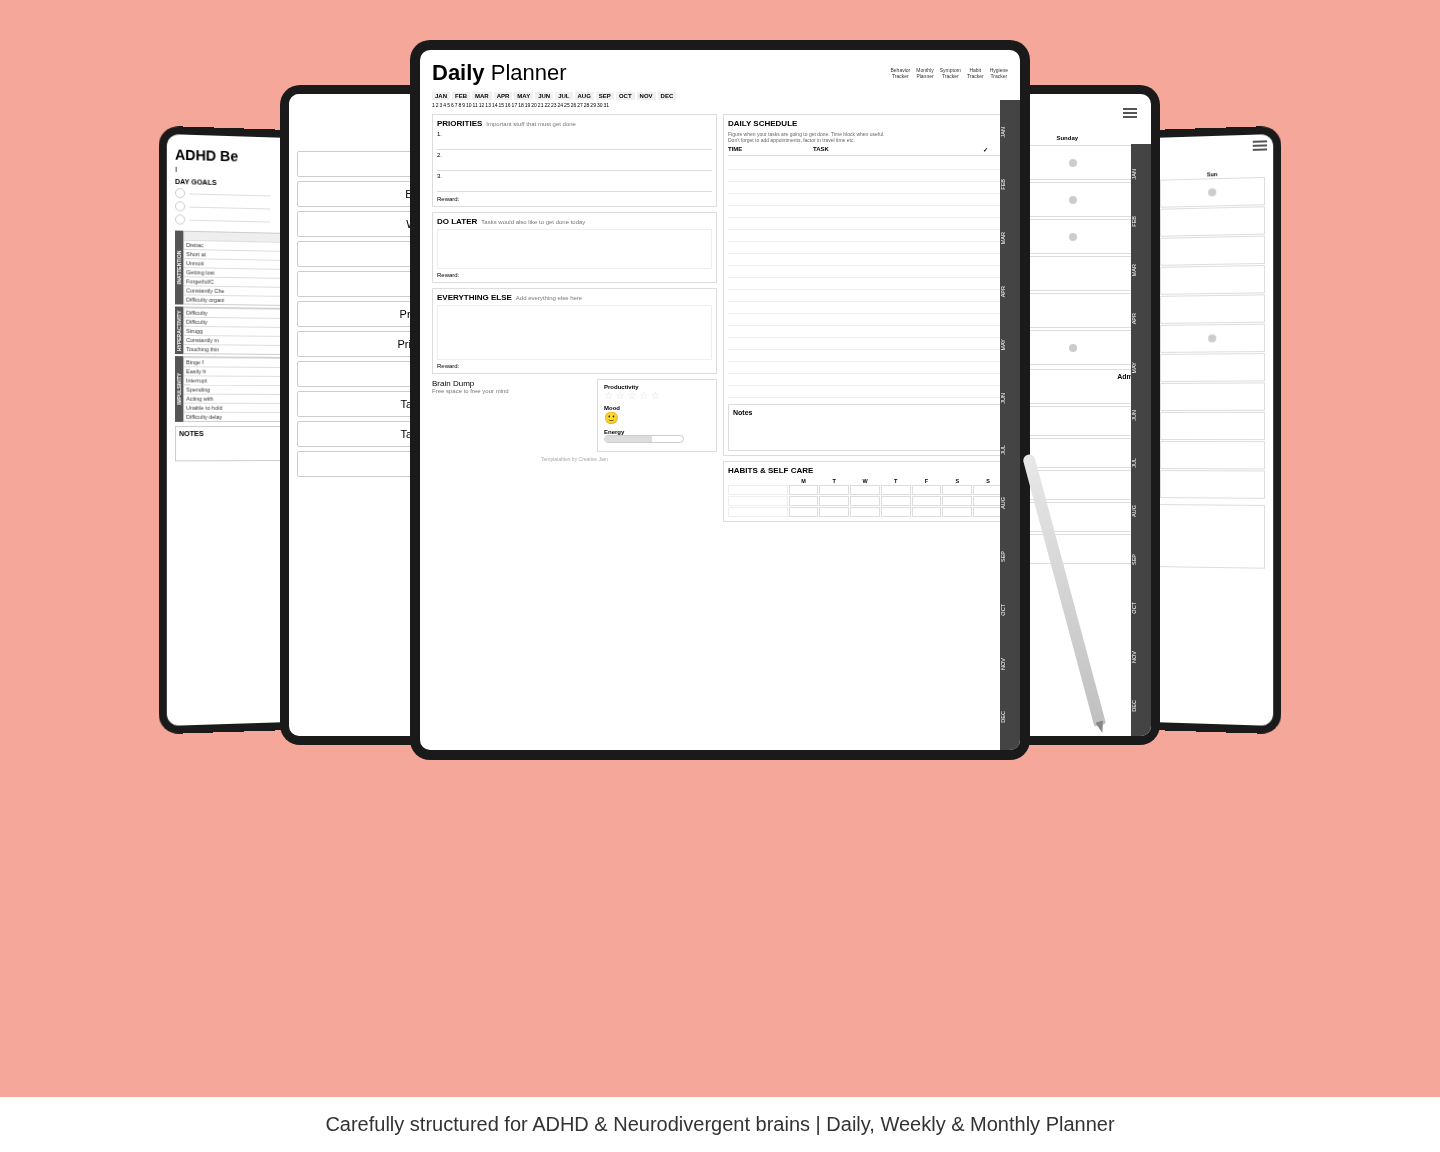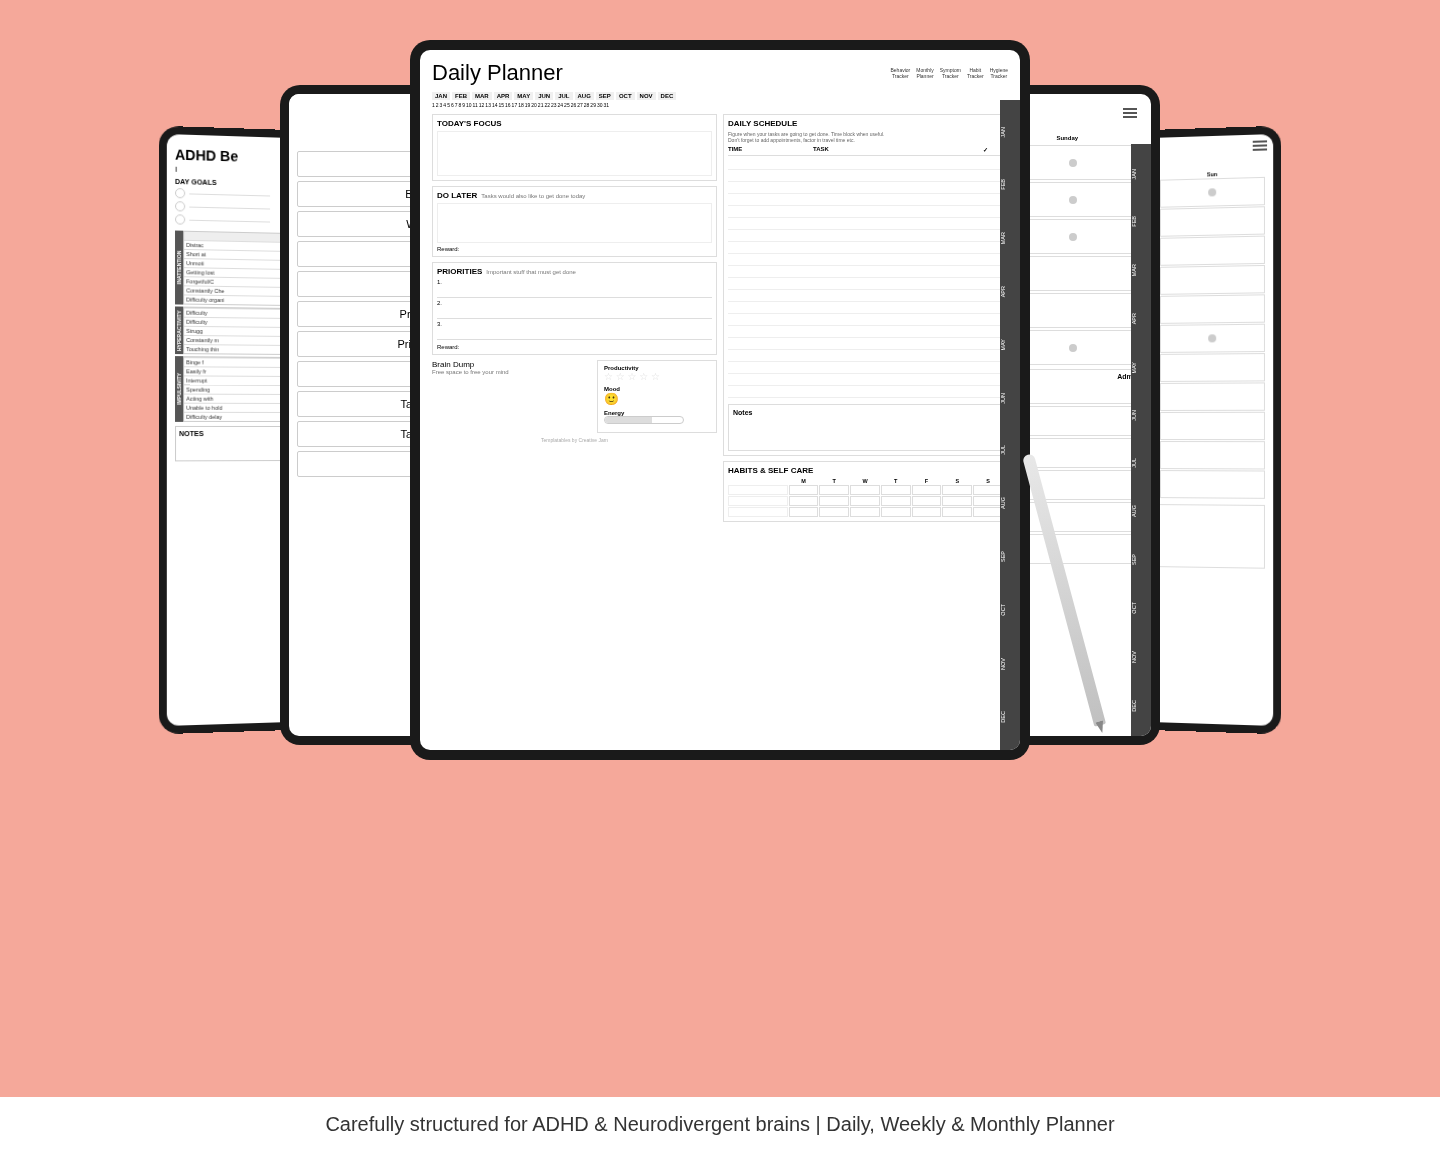--- a/index.html
+++ b/index.html
@@ -245,21 +245,21 @@
       display: flex;
       justify-content: space-between;
       align-items: center;
       margin-bottom: 6px;
     }
     .planner-title {
       font-size: 22px;
       font-weight: 400;
     }
     .planner-title strong {
-      font-weight: 400;
+      font-weight: 700;
     }
     .planner-nav {
       display: flex;
       gap: 6px;
       font-size: 6px;
       color: #333;
     }
     .nav-btn {
       text-align: center;
       font-size: 5px;
@@ -627,48 +627,52 @@
             <span>28</span>
             <span>29</span>
             <span>30</span>
             <span>31</span>
           </div>
 
           <div class="planner-body">
 
             <div class="planner-left">
 
-              <div class="section-box">
-                <div class="section-title">TODAY'S FOCUS</div>
-                <div class="tall-box" style="height:45px;"></div>
-              </div>
-
-              <div class="section-box">
-                <div style="display:flex; align-items:center; gap:4px; margin-bottom:3px;">
-                  <div class="section-title" style="margin-bottom:0;">DO LATER</div>
-                  <div class="section-subtitle">Tasks would also like to get done today</div>
-                </div>
-                <div class="tall-box" style="height:40px;"></div>
-                <div style="font-size:6px; margin-top:3px;">Reward:</div>
-              </div>
 
               <div class="section-box">
                 <div style="display:flex; align-items:center; gap:4px; margin-bottom:3px;">
                   <div class="section-title" style="margin-bottom:0;">PRIORITIES</div>
                   <div class="section-subtitle">Important stuff that must get done</div>
                 </div>
                 <div style="font-size:6px; margin-bottom:1px;">1.</div>
                 <div class="input-line"></div>
                 <div style="font-size:6px; margin-bottom:1px;">2.</div>
                 <div class="input-line"></div>
                 <div style="font-size:6px; margin-bottom:1px;">3.</div>
                 <div class="input-line"></div>
                 <div style="font-size:6px; margin-top:4px;">Reward:</div>
               </div>
 
+              <div class="section-box">
+                <div style="display:flex; align-items:center; gap:4px; margin-bottom:3px;">
+                  <div class="section-title" style="margin-bottom:0;">DO LATER</div>
+                  <div class="section-subtitle">Tasks would also like to get done today</div>
+                </div>
+                <div class="tall-box" style="height:40px;"></div>
+                <div style="font-size:6px; margin-top:3px;">Reward:</div>
+              </div>
+
+              <div class="section-box">
+                <div style="display:flex; align-items:center; gap:4px; margin-bottom:3px;">
+                  <div class="section-title" style="margin-bottom:0;">EVERYTHING ELSE</div>
+                  <div class="section-subtitle">Add everything else here</div>
+                </div>
+                <div class="tall-box" style="height:55px;"></div>
+                <div style="font-size:6px; margin-top:3px;">Reward:</div>
+              </div>
 
               <div class="brain-dump-section">
                 <div>
                   <div class="brain-dump-text">Brain Dump</div>
                   <div class="brain-dump-subtitle">Free space to free your mind</div>
                 </div>
 
                 <div class="rating-section">
                   <div class="rating-row">
                     <div style="font-size:6px;font-weight:bold;">Productivity</div>

